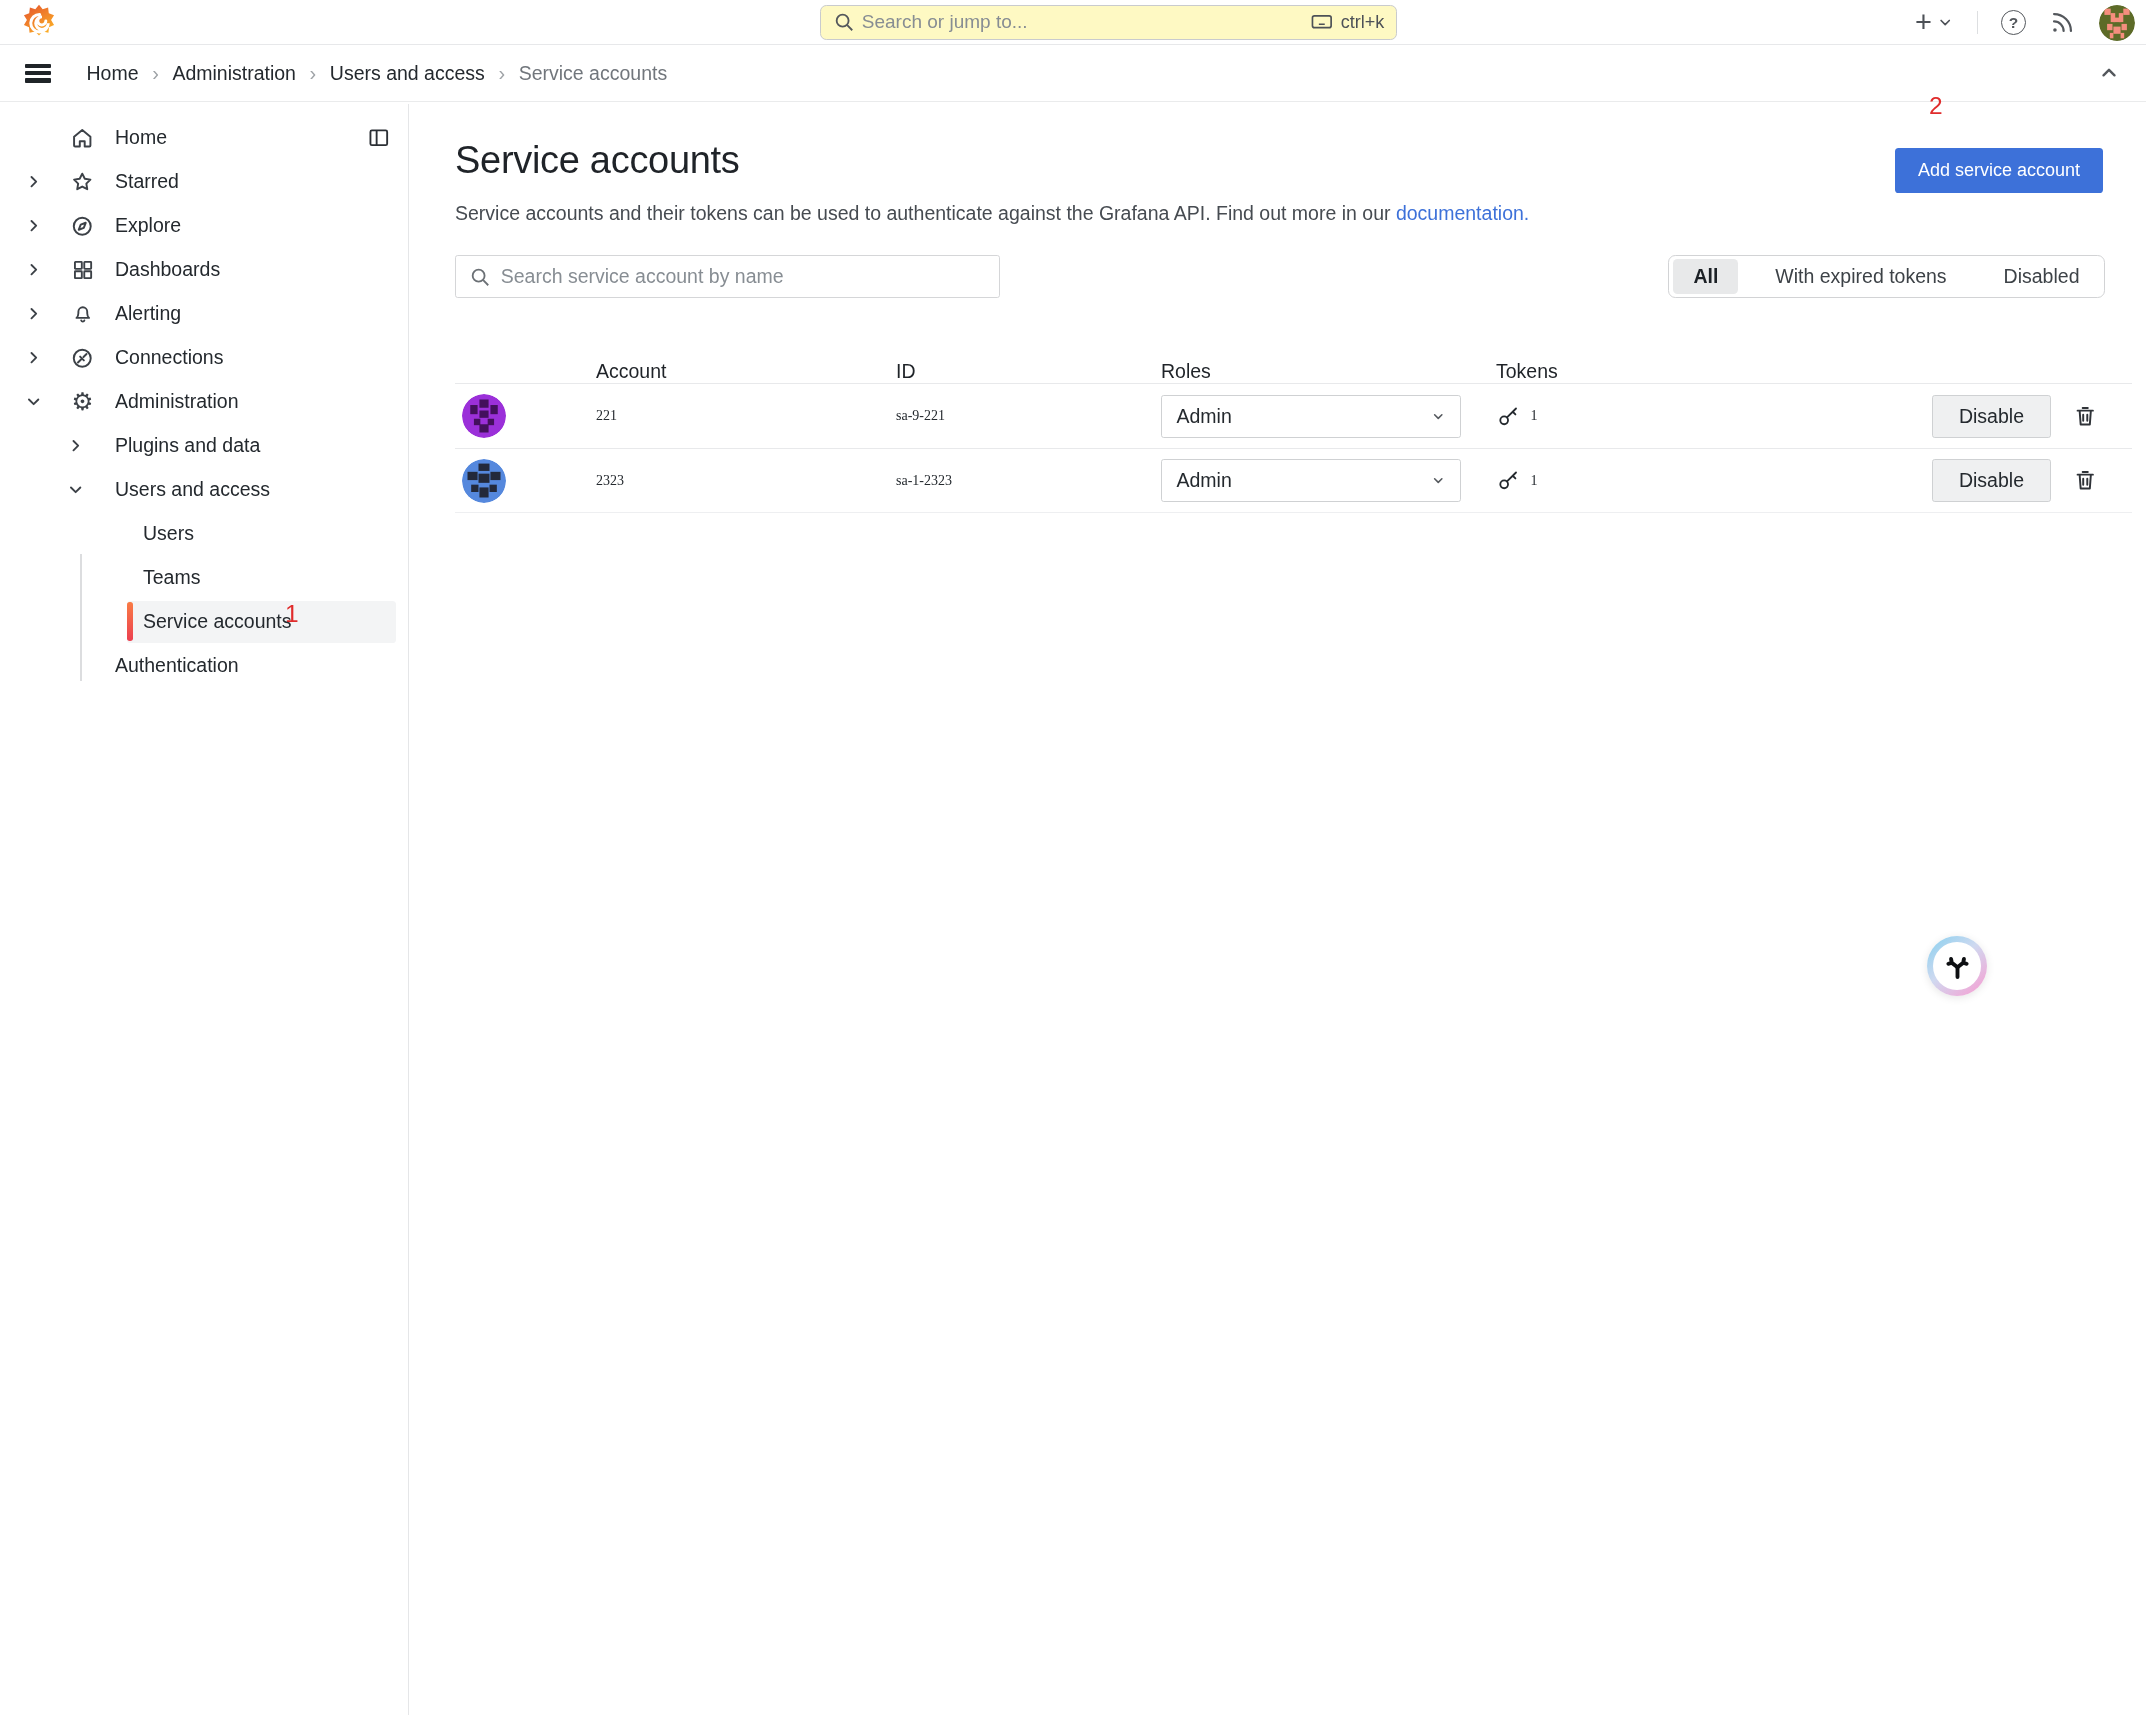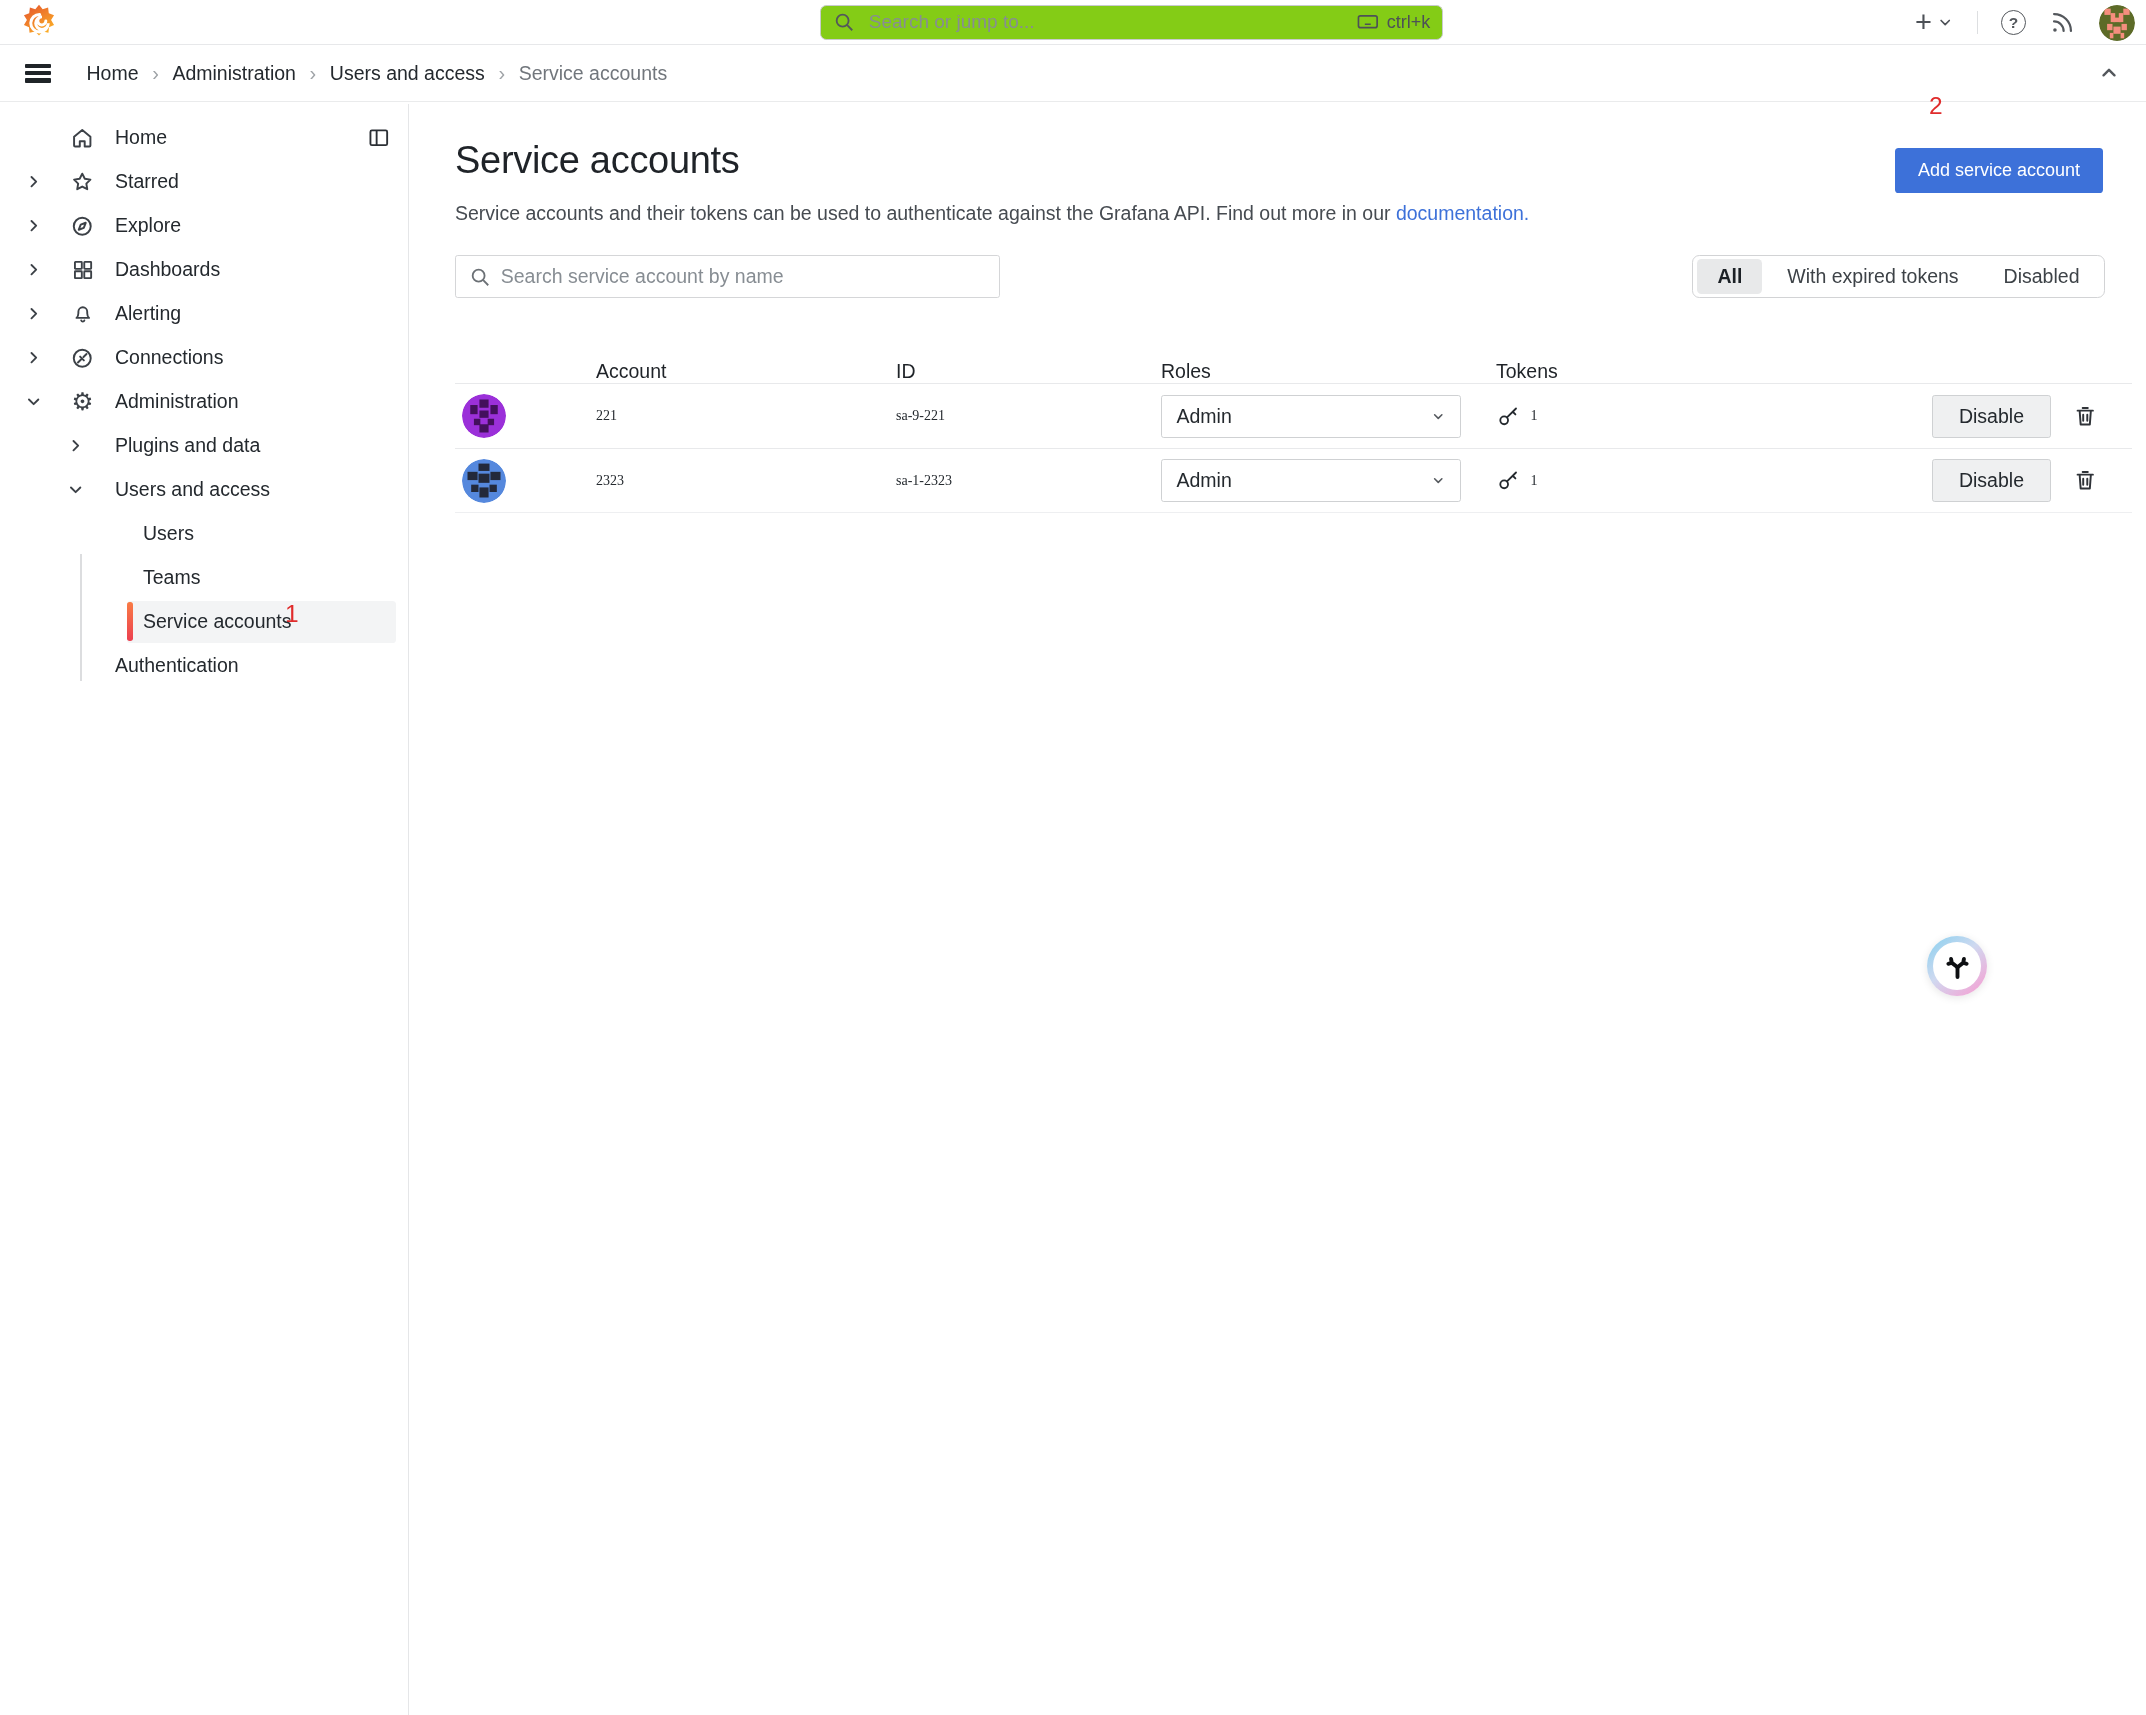--- a/index.html
+++ b/index.html
@@ -6,21 +6,21 @@
     --text:#24292e; --text-soft:#464b51; --text-muted:#71767c; --chrome-border:#e7e8ea;
     --input-border:#c9cbce; --ctl-border:#cfd1d3;
   }
   *{box-sizing:border-box; margin:0; padding:0;}
   body{font-family:"Liberation Sans", sans-serif; background:#fff; color:var(--text);}
   .page{position:relative; width:2147px; height:1716px; background:#fff; overflow:hidden;}
 
   
   .topbar{position:absolute; left:0; top:0; width:100%; height:45px; border-bottom:0.9px solid var(--chrome-border); background:#fff;}
   .logo{position:absolute; left:18px; top:1.8px; width:42px; height:42px;}
-  .global-search{position:absolute; left:820px; top:4.5px; width:623px; height:35px; border:0.9px solid var(--input-border); border-radius:6.4px; display:flex; align-items:center; padding:0 11.8px; gap:14px; background:#84cc16;}
+  .global-search{position:absolute; left:820px; top:4.5px; width:577px; height:35px; border:0.9px solid var(--input-border); border-radius:6.4px; display:flex; align-items:center; padding:0 11.8px; gap:7px; background:#fef9c3;}
   .global-search svg{flex:none;}
   .global-search input{flex:1; border:none; outline:none; font:19px "Liberation Sans",sans-serif; color:var(--text); background:transparent; min-width:0;}
   .global-search input::placeholder{color:#878d93;}
   .kbd-hint{display:flex; align-items:center; gap:7.3px; color:#4d5157; font-size:18px;}
   .topbar-right{position:absolute; right:11.8px; top:0; height:45px; display:flex; align-items:center; gap:23px;}
   .add-menu{display:flex; align-items:center; gap:5.5px; color:#4d5157;}
   .plus-glyph{font-size:29px; font-weight:300; line-height:1; color:#4d5157;}
   .tb-divider{width:0.9px; height:23.6px; background:#dddfe1;}
   .help-circle{width:25.5px; height:25.5px; border:1.8px solid #53575c; border-radius:50%; display:flex; align-items:center; justify-content:center; color:#53575c; font-size:15.5px; font-weight:700;}
   .help-circle::before{content:"?";}
@@ -58,21 +58,21 @@
   
   .page-title{position:absolute; left:455px; top:139px; font-size:38px; font-weight:500; letter-spacing:-0.3px; color:#1f2328;}
   .page-desc{position:absolute; left:455px; top:202px; font-size:19.5px; color:var(--text-soft);}
   .page-desc a{color:var(--accent_blue); text-decoration:none;}
   .primary-btn{position:absolute; right:44px; top:148px; height:45px; padding:0 23px; background:var(--accent_blue); color:#fff; font-size:18px; font-weight:500; border:none; border-radius:3.6px; display:flex; align-items:center;}
 
   .sa-search{position:absolute; left:455px; top:255px; width:545px; height:43px; border:0.9px solid #d5d6d8; border-radius:2.7px; display:flex; align-items:center; padding:0 12.7px; gap:10px; background:#fff;}
   .sa-search input{flex:1; border:none; outline:none; font:19.5px "Liberation Sans",sans-serif; color:var(--text); min-width:0;}
   .sa-search input::placeholder{color:#878d93;}
 
-  .filters{position:absolute; right:42px; top:255px; height:43px; border:0.9px solid #d2d3d5; border-radius:7.3px; display:flex; align-items:center; padding:0 4.5px; gap:5px; background:#fff;}
+  .filters{position:absolute; right:42px; top:255px; height:43px; border:0.9px solid #d2d3d5; border-radius:7.3px; display:flex; align-items:center; padding:0 4.5px; gap:17px; background:#fff;}
   .filter{font-size:19.5px; color:#3d4247; padding:0 20px; height:35px; display:flex; align-items:center; border-radius:4.5px; white-space:nowrap;}
   .filter.active{background:#e8e9ea; font-weight:700; color:#1c2126;}
 
   
   .sa-table{position:absolute; left:455px; top:331px; width:1677px;}
   .thead{display:flex; align-items:flex-end; height:52px; font-size:19.5px; font-weight:400; color:#1f2328;}
   .trow{display:flex; align-items:center; height:65px; border-top:0.9px solid #e8e9eb;}
   .trow.last{border-bottom:0.9px solid #eeeff1;}
   .c-avatar{width:141px; display:flex; align-items:center; padding-left:7.3px;}
   .c-account{width:300px;}

